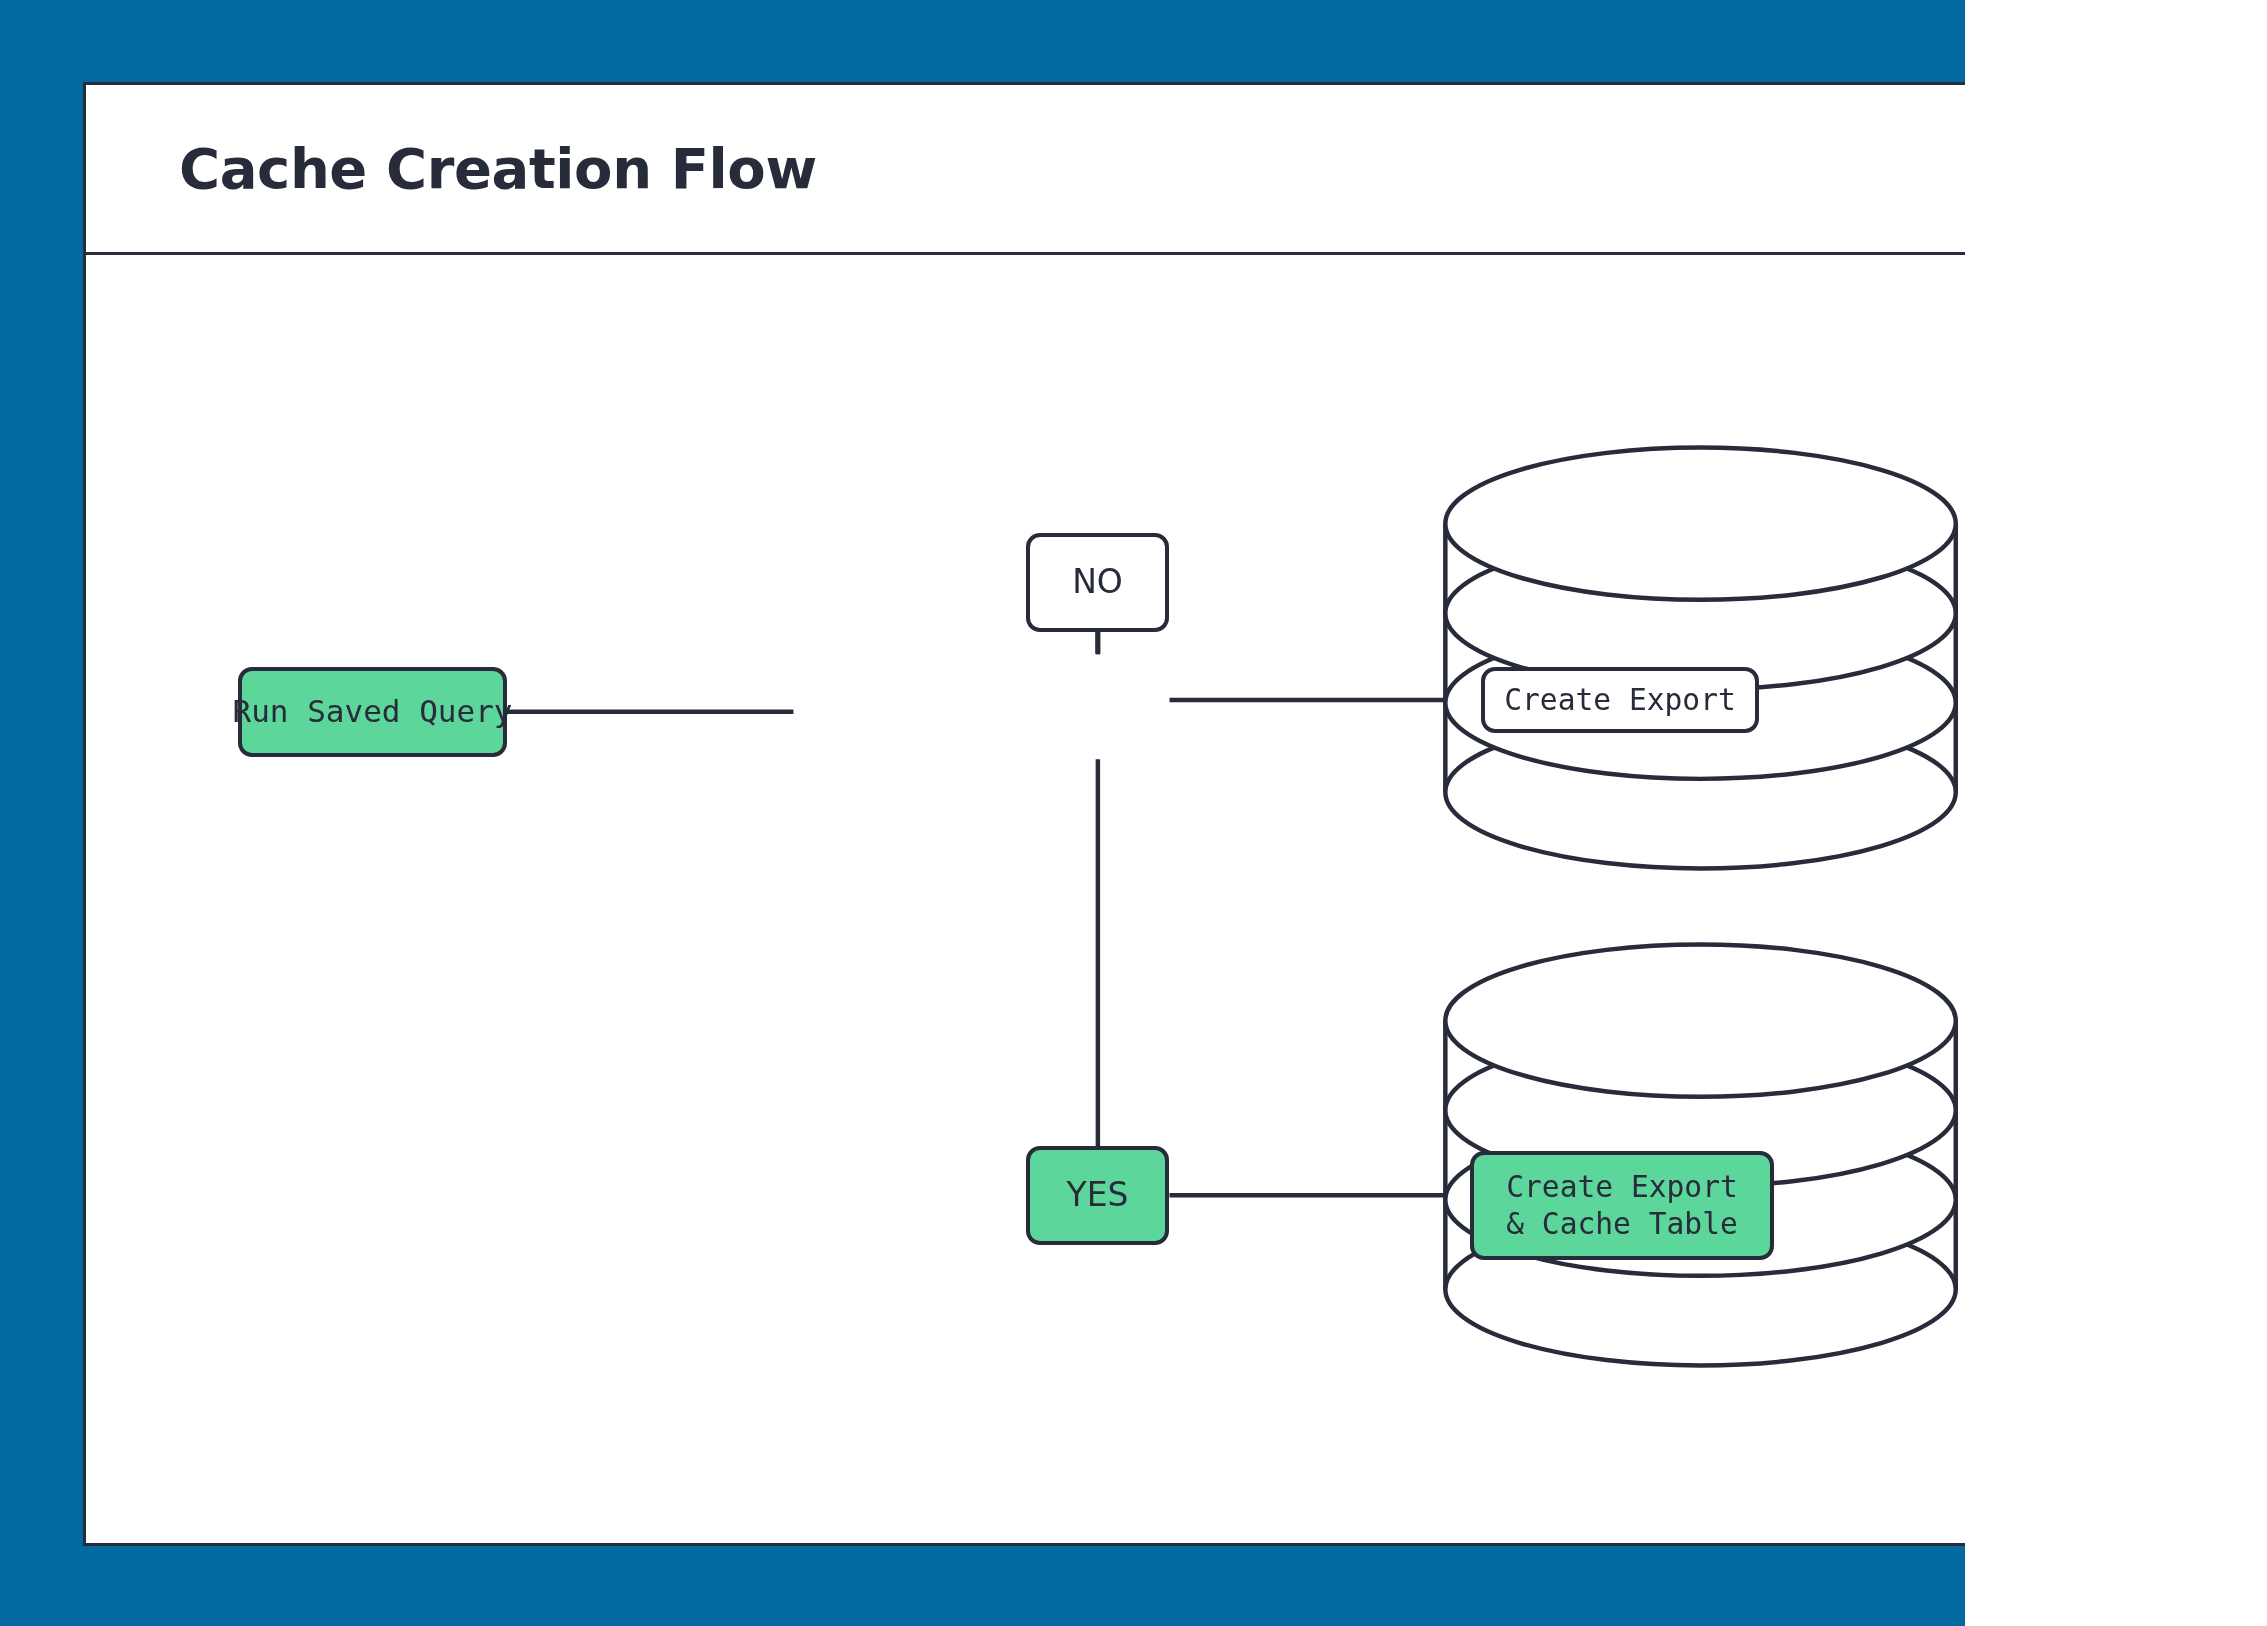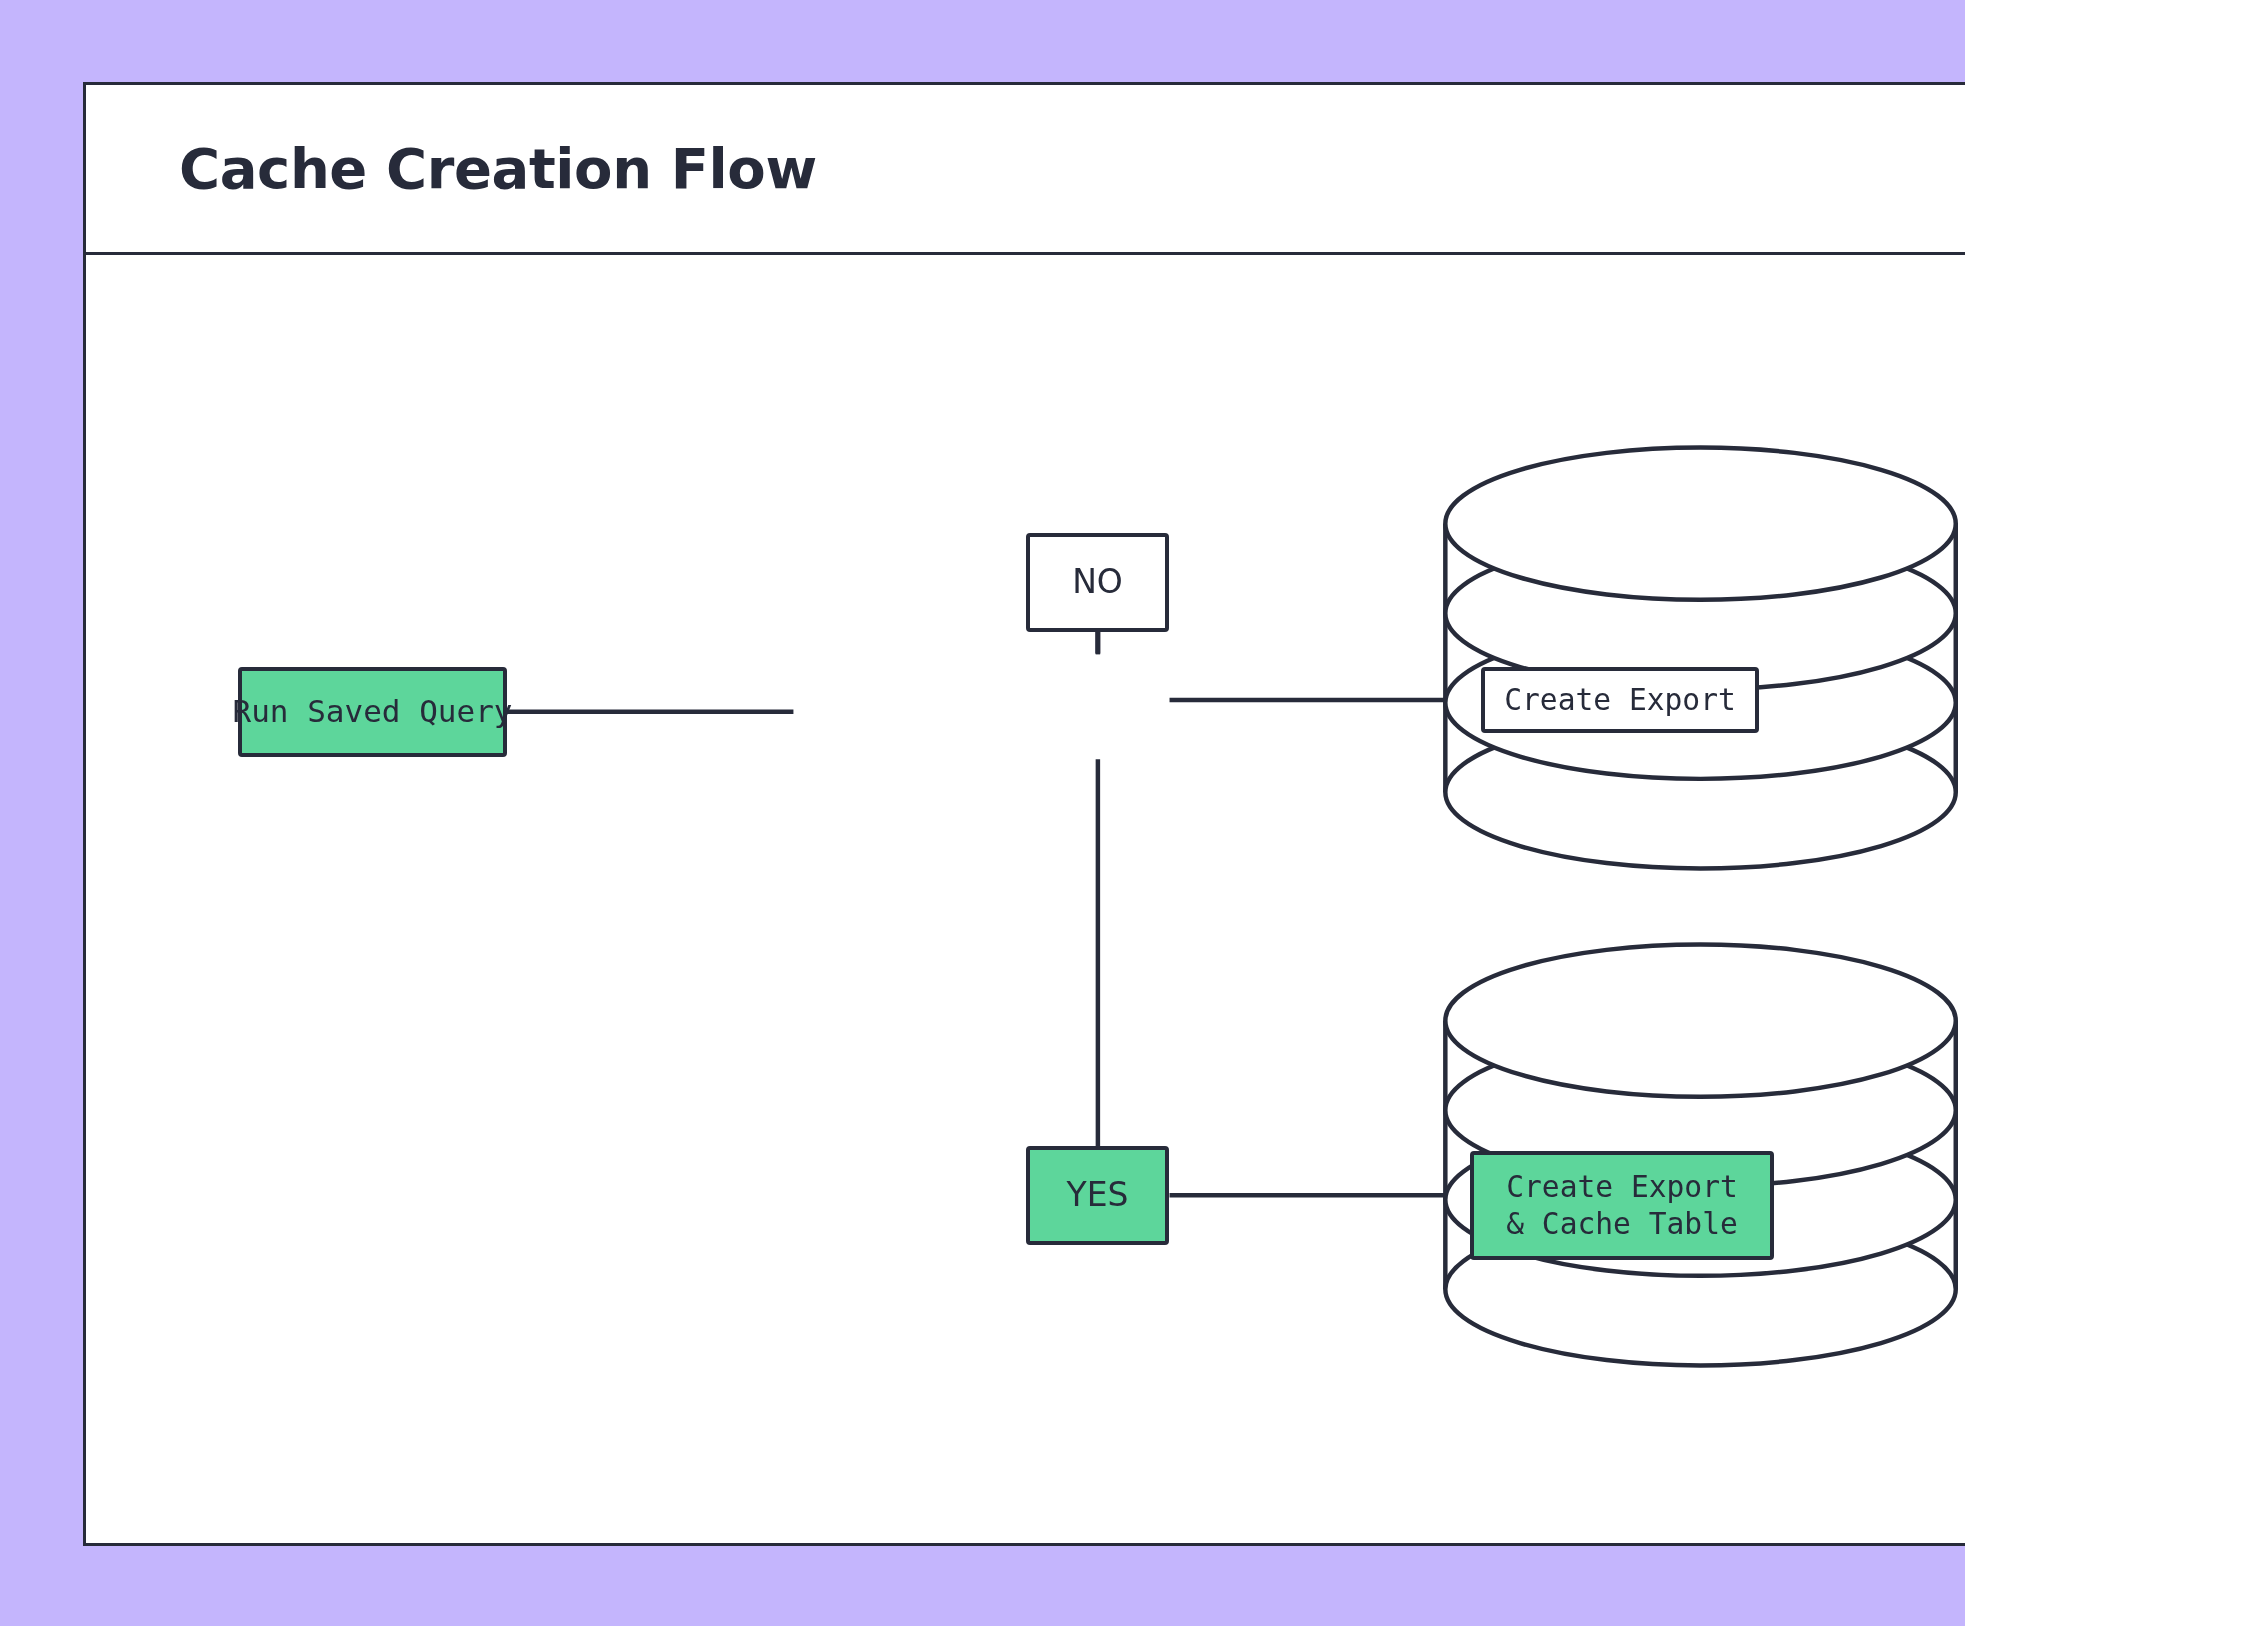--- a/index.html
+++ b/index.html
@@ -6,21 +6,21 @@
   html, body {
     width: 2268px;
     height: 1626px;
     background: #ffffff;
     font-family: "Liberation Sans", sans-serif;
   }
   #canvas {
     position: relative;
     width: 1965px;
     height: 1626px;
-    background: #c4b5fd;
+    background: #0369a1;
     overflow: hidden;
   }
   
   #diagram-frame {
     position: absolute;
     left: 83px;
     top: 82px;
     width: 2099px;
     height: 1464px;
     border: 3.6px solid #272b3a;
@@ -57,21 +57,21 @@
     position: absolute;
     left: 0;
     top: 0;
     width: 2099px;
     height: 1294px;
   }
   
   .node {
     position: absolute;
     border: 4.5px solid #272b3a;
-    border-radius: 4px;
+    border-radius: 14px;
     display: flex;
     align-items: center;
     justify-content: center;
     text-align: center;
     font-family: "DejaVu Sans Mono", "Liberation Mono", monospace;
     font-size: 31px;
     color: #272b3a;
     background: #ffffff;
     white-space: pre;
     line-height: 1.22;

